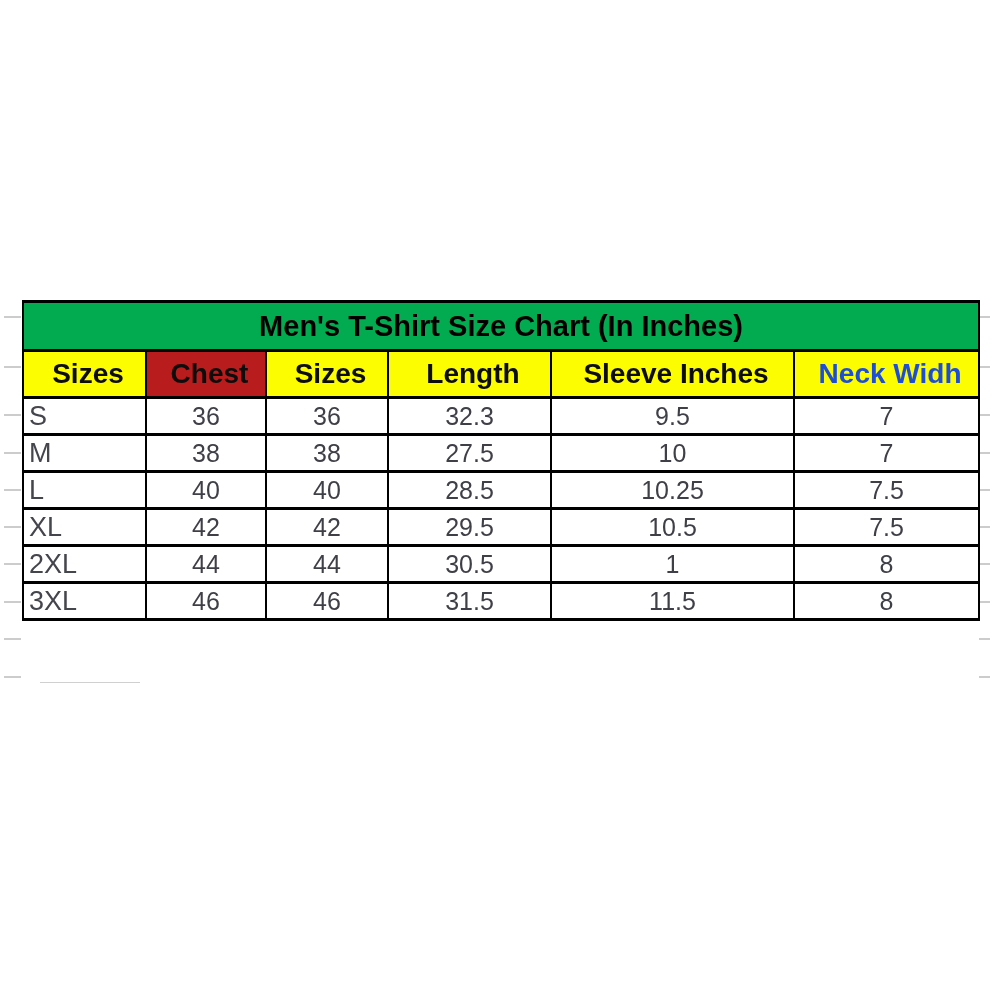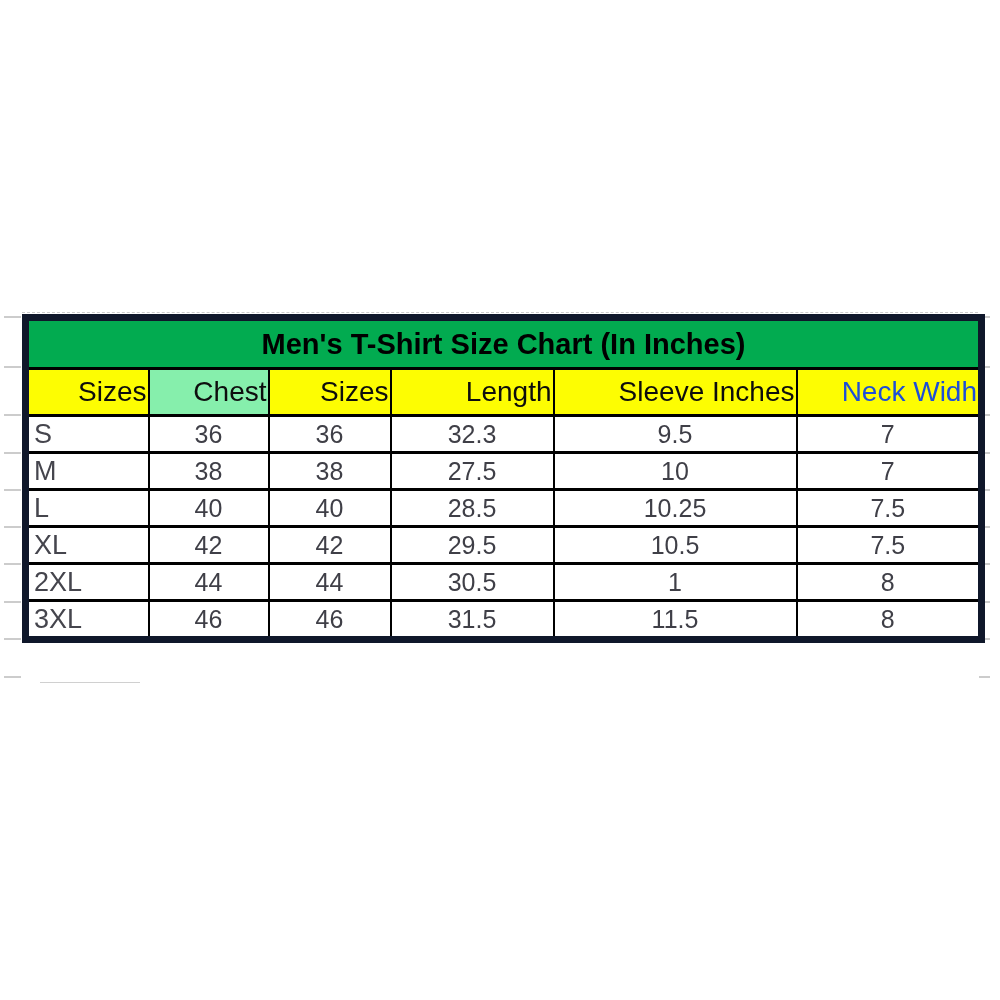--- a/index.html
+++ b/index.html
@@ -33,48 +33,48 @@
     position: absolute;
     left: 40px;
     top: 682px;
     width: 100px;
     height: 1px;
     background: #d0d0d0;
   }
   table.size-table {
     position: absolute;
     left: 22px;
-    top: 314px;
+    top: 300px;
     width: 956px;
     border-collapse: collapse;
     table-layout: fixed;
-    border: 7px solid #0f172a;
+    border: 1px solid #0f172a;
   }
   .size-table th, .size-table td {
     border-style: solid;
     border-color: #000000;
     border-width: 3px 2px;
     overflow: hidden;
     white-space: nowrap;
   }
   .title-cell {
     height: 44px;
     text-align: center;
     vertical-align: middle;
     font-size: 29px;
     font-weight: bold;
     color: #000000;
   }
   .header-row th {
     height: 42px;
-    text-align: right;
+    text-align: center;
     vertical-align: middle;
     padding-left: 8px;
     font-size: 28px;
-    font-weight: normal;
+    font-weight: bold;
     color: #0d0d0d;
   }
   .size-table tbody td {
     height: 32px;
     text-align: center;
     vertical-align: middle;
     font-size: 25px;
     font-weight: 400;
     color: #3f3f47;
   }
@@ -123,21 +123,21 @@
       <col style="width:163px">
       <col style="width:243px">
       <col style="width:185px">
     </colgroup>
     <thead>
       <tr>
         <th class="title-cell" colspan="6" style="background: rgb(2, 171, 80); color: rgb(0, 0, 0);">Men's T-Shirt Size Chart (In Inches)</th>
       </tr>
       <tr class="header-row" id="header-row">
           <th style="background: rgb(253, 253, 2); color: rgb(13, 13, 13);">Sizes</th>
-          <th style="background: #86efac; color: rgb(13, 13, 13);">Chest</th>
+          <th style="background: #b91c1c; color: rgb(13, 13, 13);">Chest</th>
           <th style="background: rgb(253, 253, 2); color: rgb(13, 13, 13);">Sizes</th>
           <th style="background: rgb(253, 253, 2); color: rgb(13, 13, 13);">Length</th>
           <th style="background: rgb(253, 253, 2); color: rgb(13, 13, 13);">Sleeve Inches</th>
           <th style="background: rgb(253, 253, 2); color: #1d4ed8;">Neck Widh</th>
         </tr>
     </thead>
     <tbody id="table-body">
         <tr>
           <td class="size-cell">S</td>
           <td class="value-cell">36</td>

